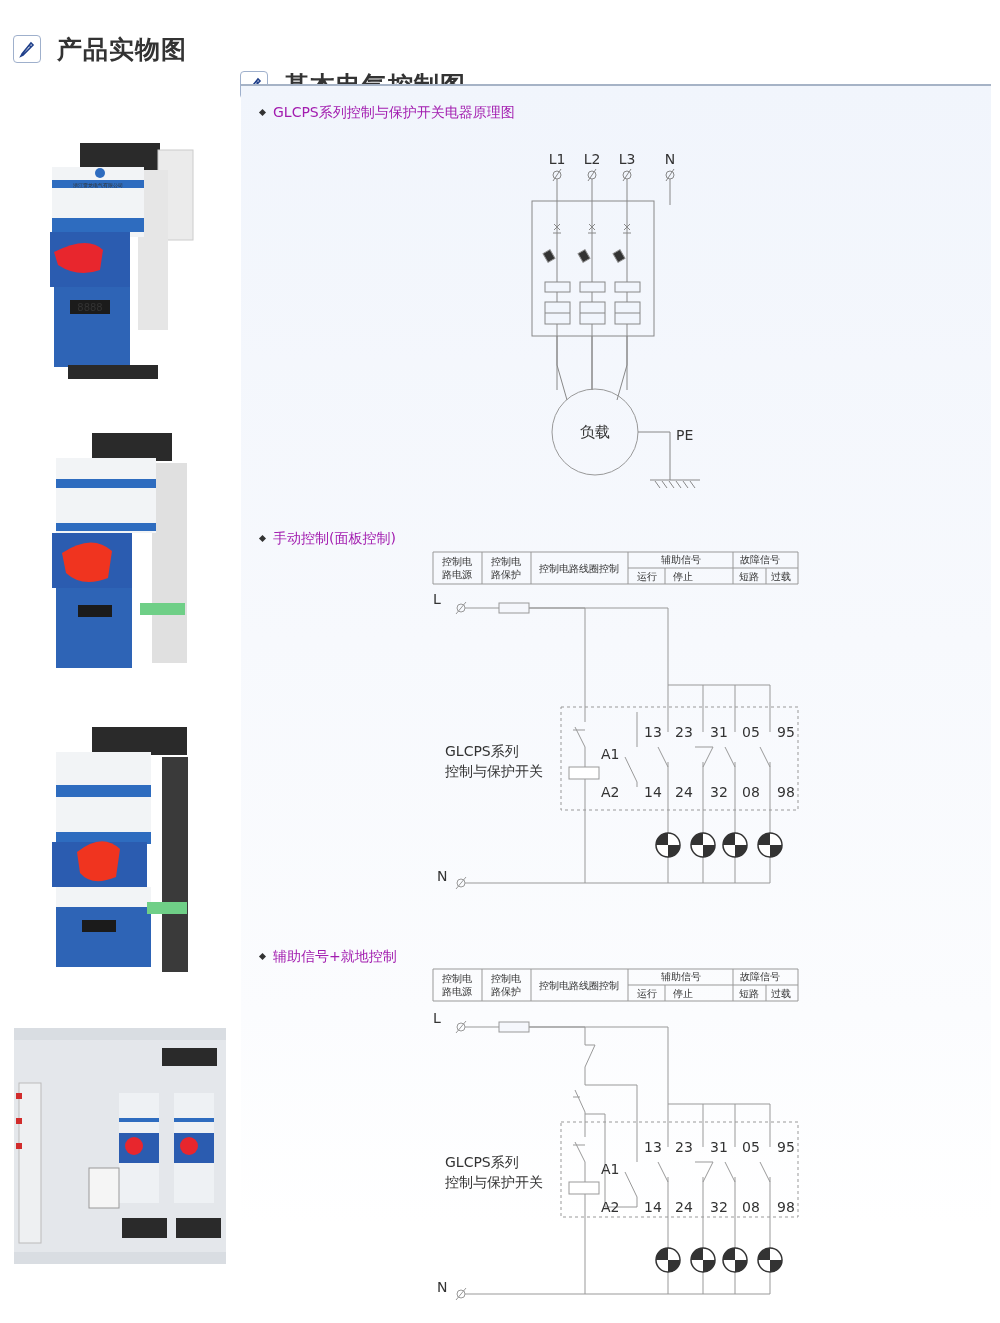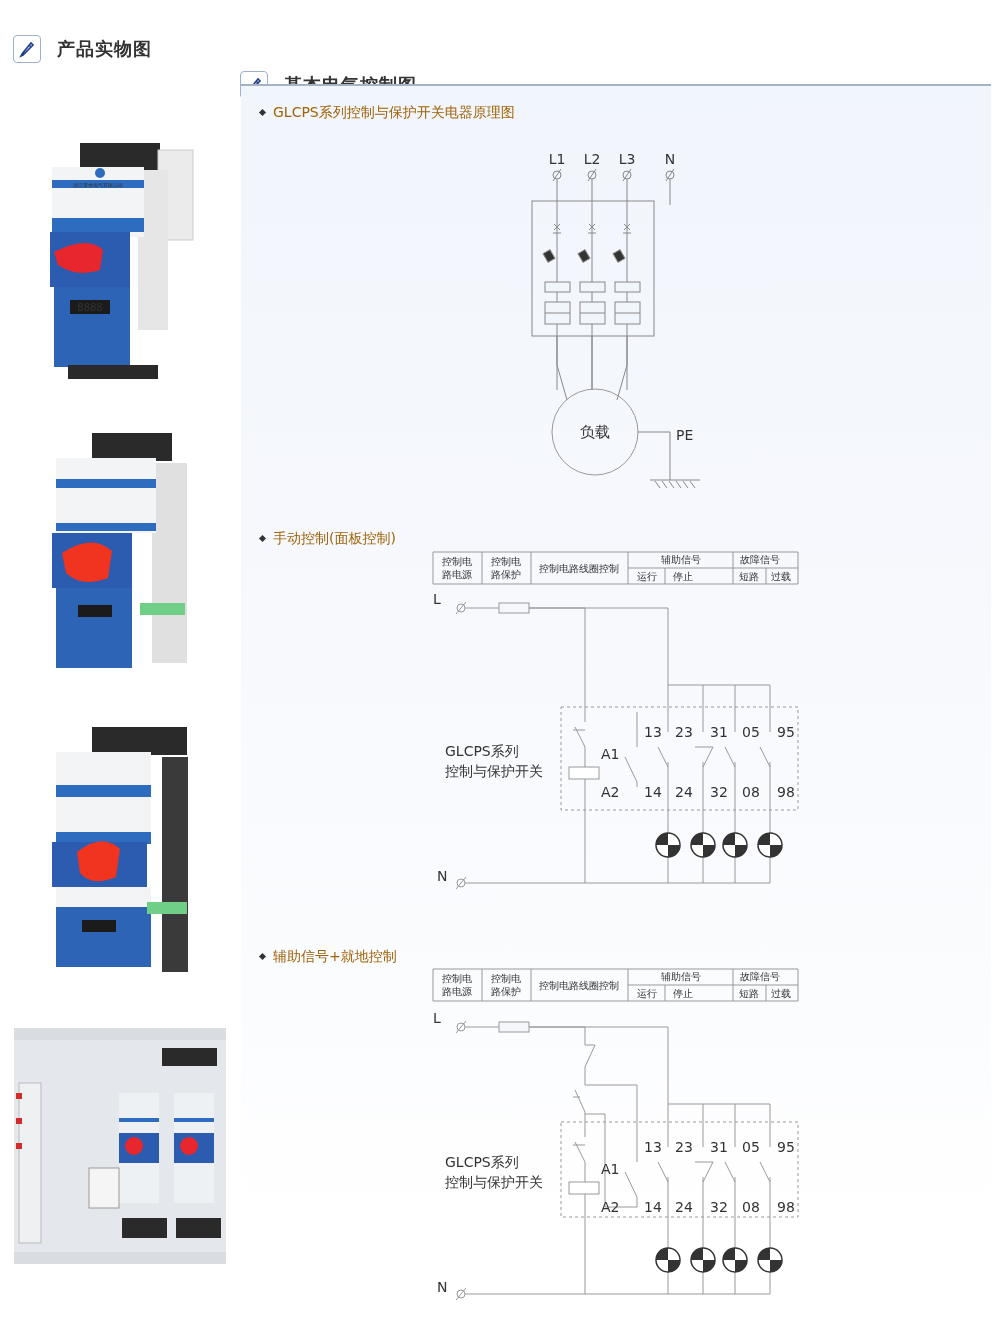--- a/index.html
+++ b/index.html
@@ -1,27 +1,27 @@
 <!DOCTYPE html>
 <html><head>
 <meta charset="utf-8">
 <style>
   html, body { margin:0; padding:0; }
   body { width:1000px; height:1323px; background:#ffffff; position:relative; overflow:hidden;
          font-family:"DejaVu Sans","Liberation Sans",sans-serif; color:#2b2b2b; }
   .hdr { position:absolute; top:33px; height:32px; display:flex; align-items:center; }
   .hdr .ic { width:28px; height:28px; border:1px solid #9fb0cc; border-radius:4px; background:#fff;
              display:flex; align-items:center; justify-content:center; box-sizing:border-box; }
-  .hdr .tt { margin-left:16px; font-size:18px; font-weight:bold; color:#333; letter-spacing:1px; }
+  .hdr .tt { margin-left:16px; font-size:25px; font-weight:bold; color:#333; letter-spacing:1px; }
   #hdr-left { left:13px; }
   #hdr-right { left:240px;margin-top:36px; }
   .panel { position:absolute; left:241px; top:84px; width:750px; height:1239px;
            background:linear-gradient(#f1f5fc 0%, #f7f9fd 45%, #fbfcfe 75%, #ffffff 92%); }
   .divider { position:absolute; left:241px; top:84px; width:750px; height:2px; background:#a6b3c6; }
-  .sec-title { position:absolute; left:260px; font-size:14px; color:#a16207; }
+  .sec-title { position:absolute; left:260px; font-size:14px; color:#a21caf; }
   .sec-title .dot { display:inline-block; width:5px; height:5px; background:#333; transform:rotate(45deg); margin-right:8px; vertical-align:middle; position:relative; top:-1px; }
   svg text { font-family:"DejaVu Sans","Liberation Sans",sans-serif; fill:#333; }
   .photo { position:absolute; }
 </style>
 </head>
 <body>
 
 <div class="hdr" id="hdr-left">
   <div class="ic">
     <svg width="18" height="18" viewBox="0 0 18 18">

